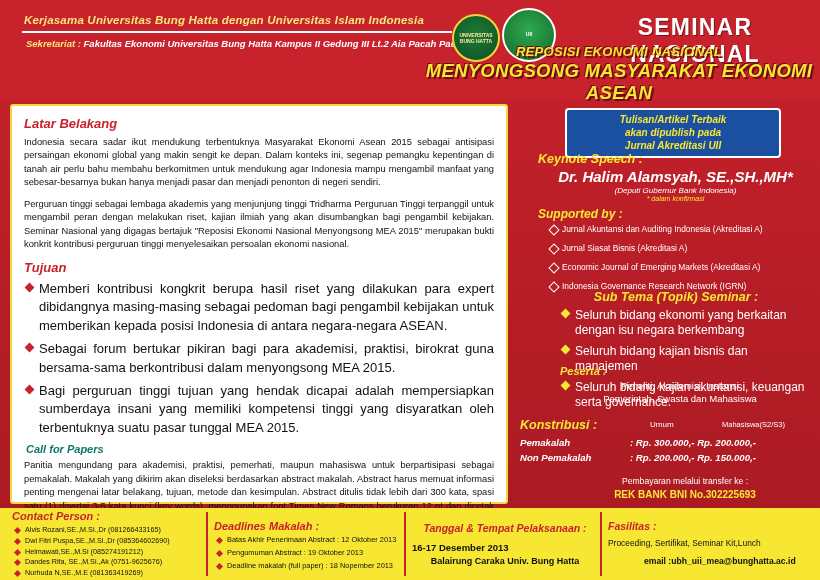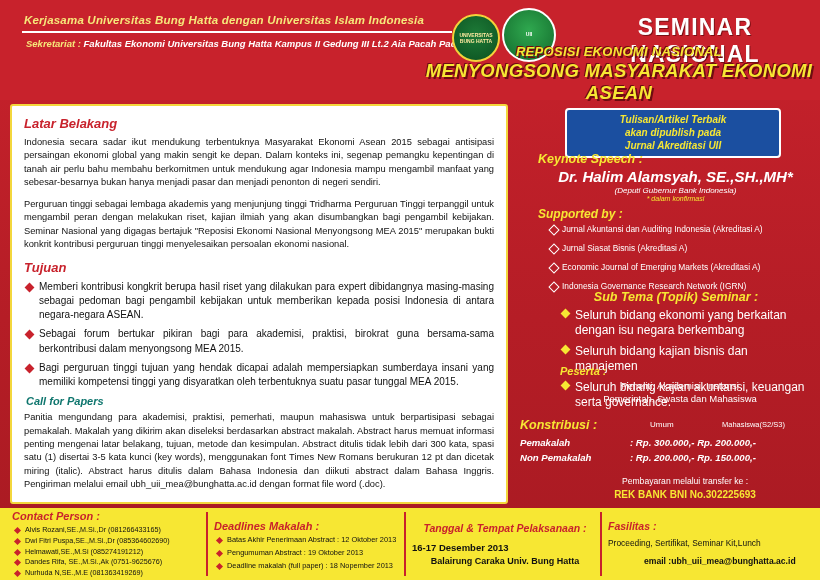--- a/index.html
+++ b/index.html
@@ -70,21 +70,21 @@
   }
   .sec-h{
     color:#c8222c;font-size:13px;font-weight:bold;font-style:italic;margin:2px 0 5px 0;
   }
   .sec-h.tujuan{margin-top:8px;}
   .body-t{
     color:#111;font-size:9.3px;line-height:1.45;text-align:justify;margin:0 0 8px 0;
   }
   .bullets{margin:0;padding:0;list-style:none;}
   .bullets li{
-    position:relative;padding-left:15px;font-size:10px;line-height:1.42;
+    position:relative;padding-left:15px;font-size:13px;line-height:1.42;
     color:#111;text-align:justify;margin-bottom:5px;
   }
   .bullets li:before{
     content:"";position:absolute;left:2px;top:4px;width:7px;height:7px;
     background:#c8222c;transform:rotate(45deg);
   }
   .cfp-h{color:#0f766e;font-size:11px;font-weight:bold;font-style:italic;margin:6px 0 4px 2px;}
 
   
   .tulisan-box{

